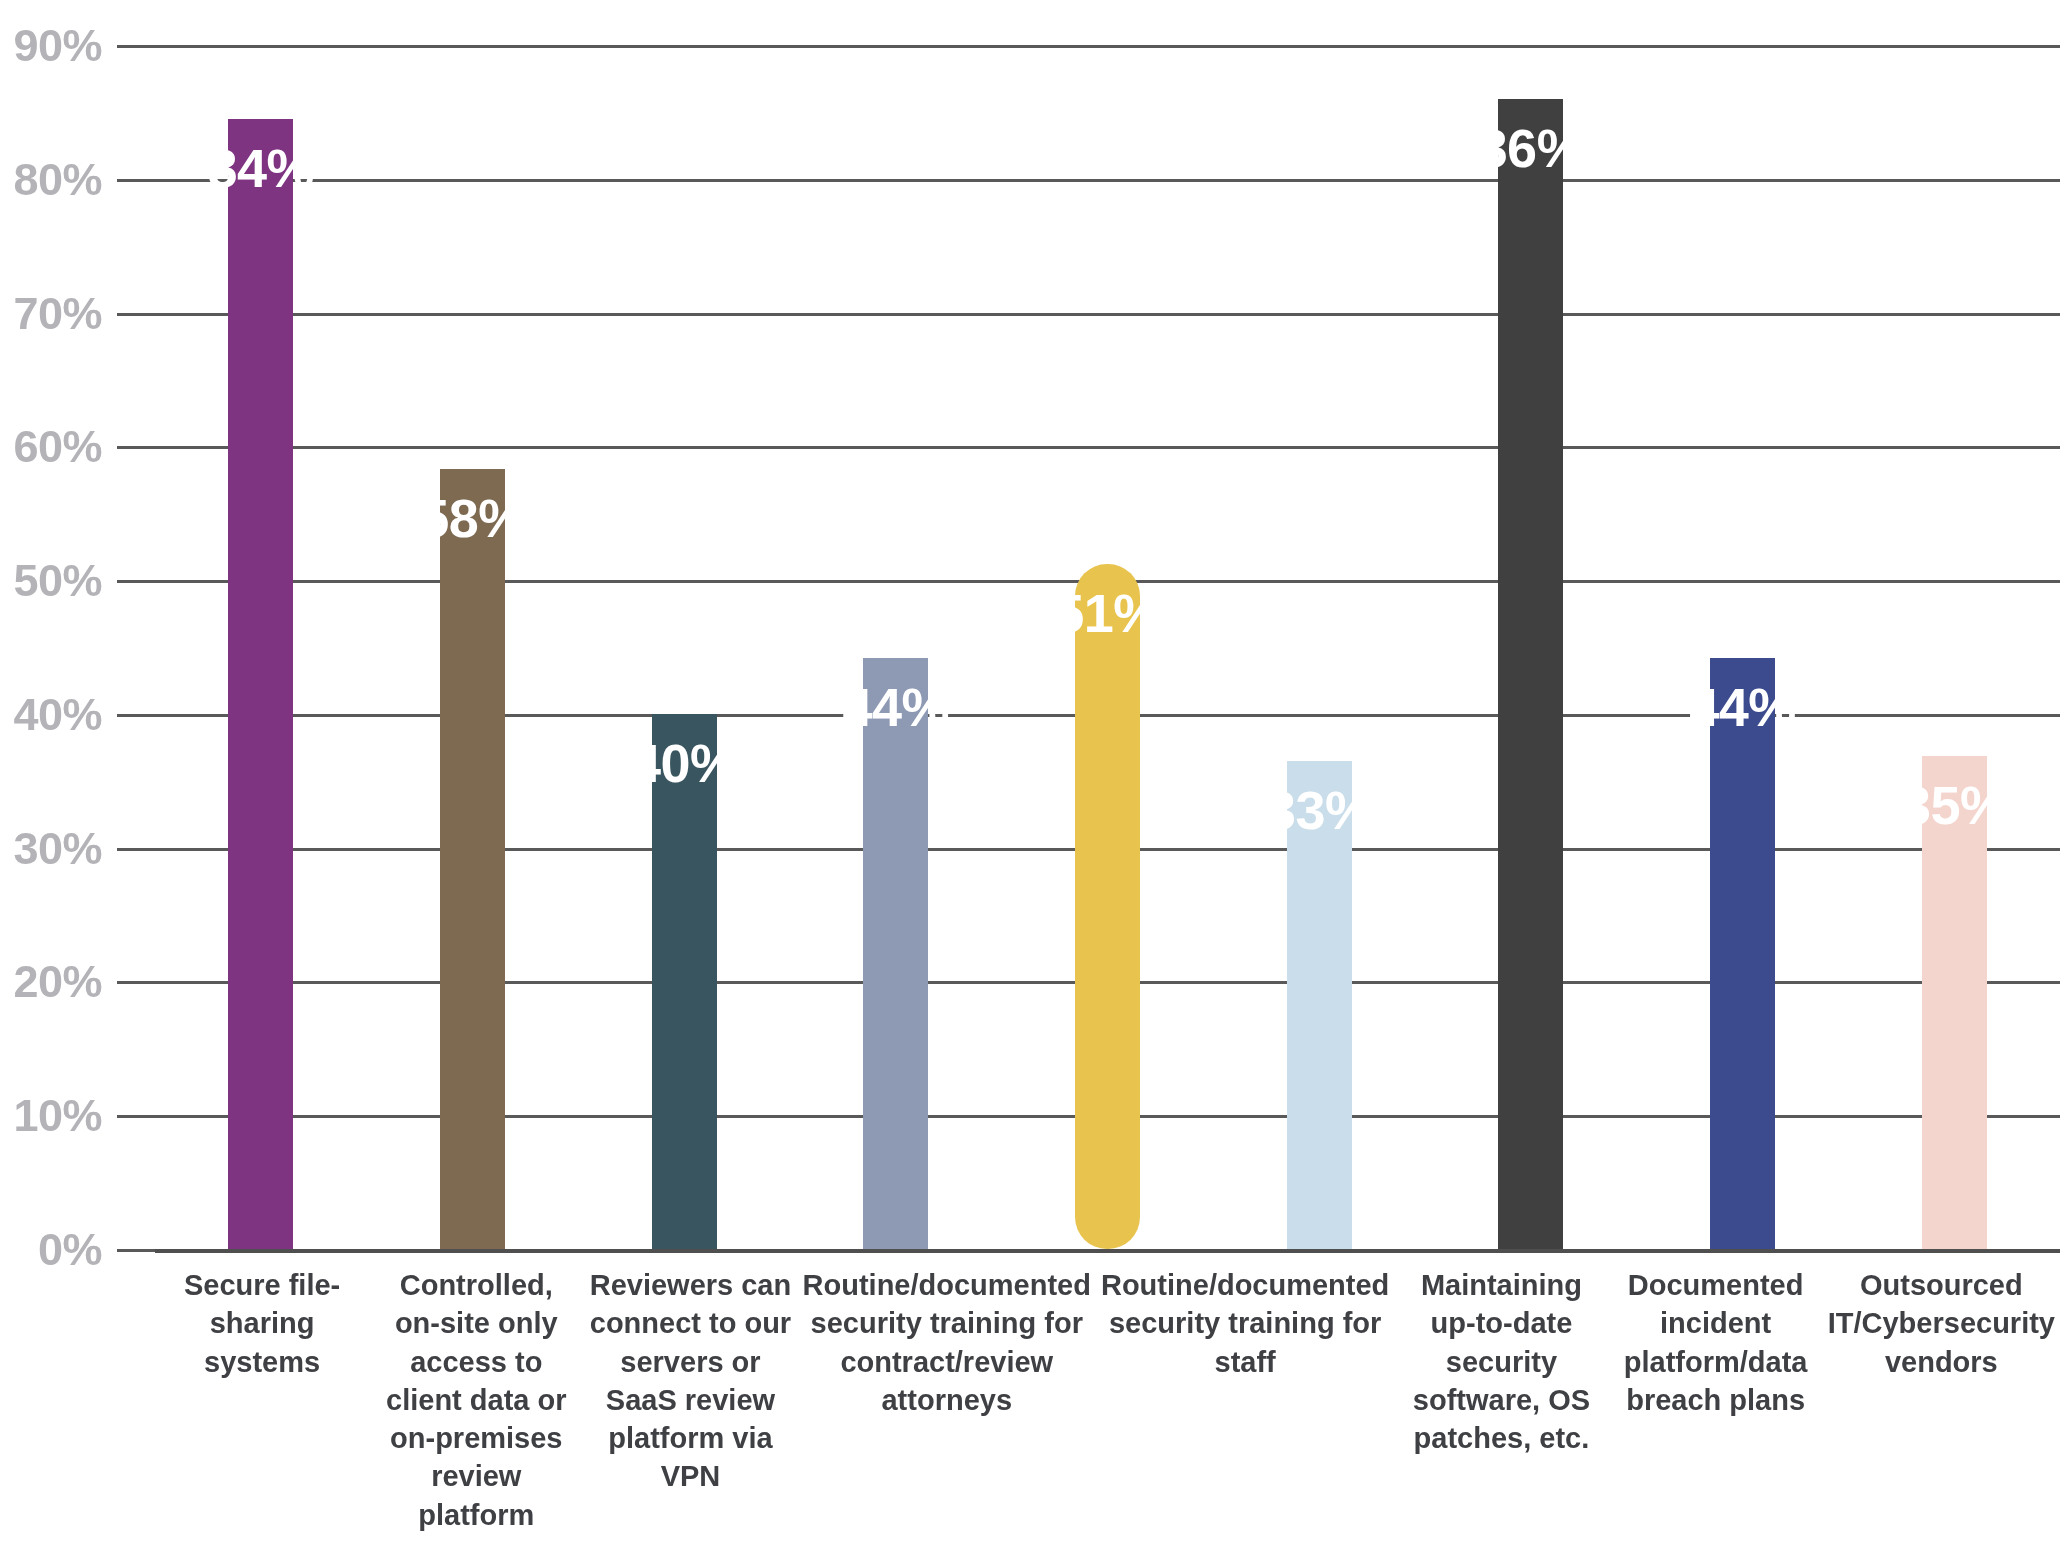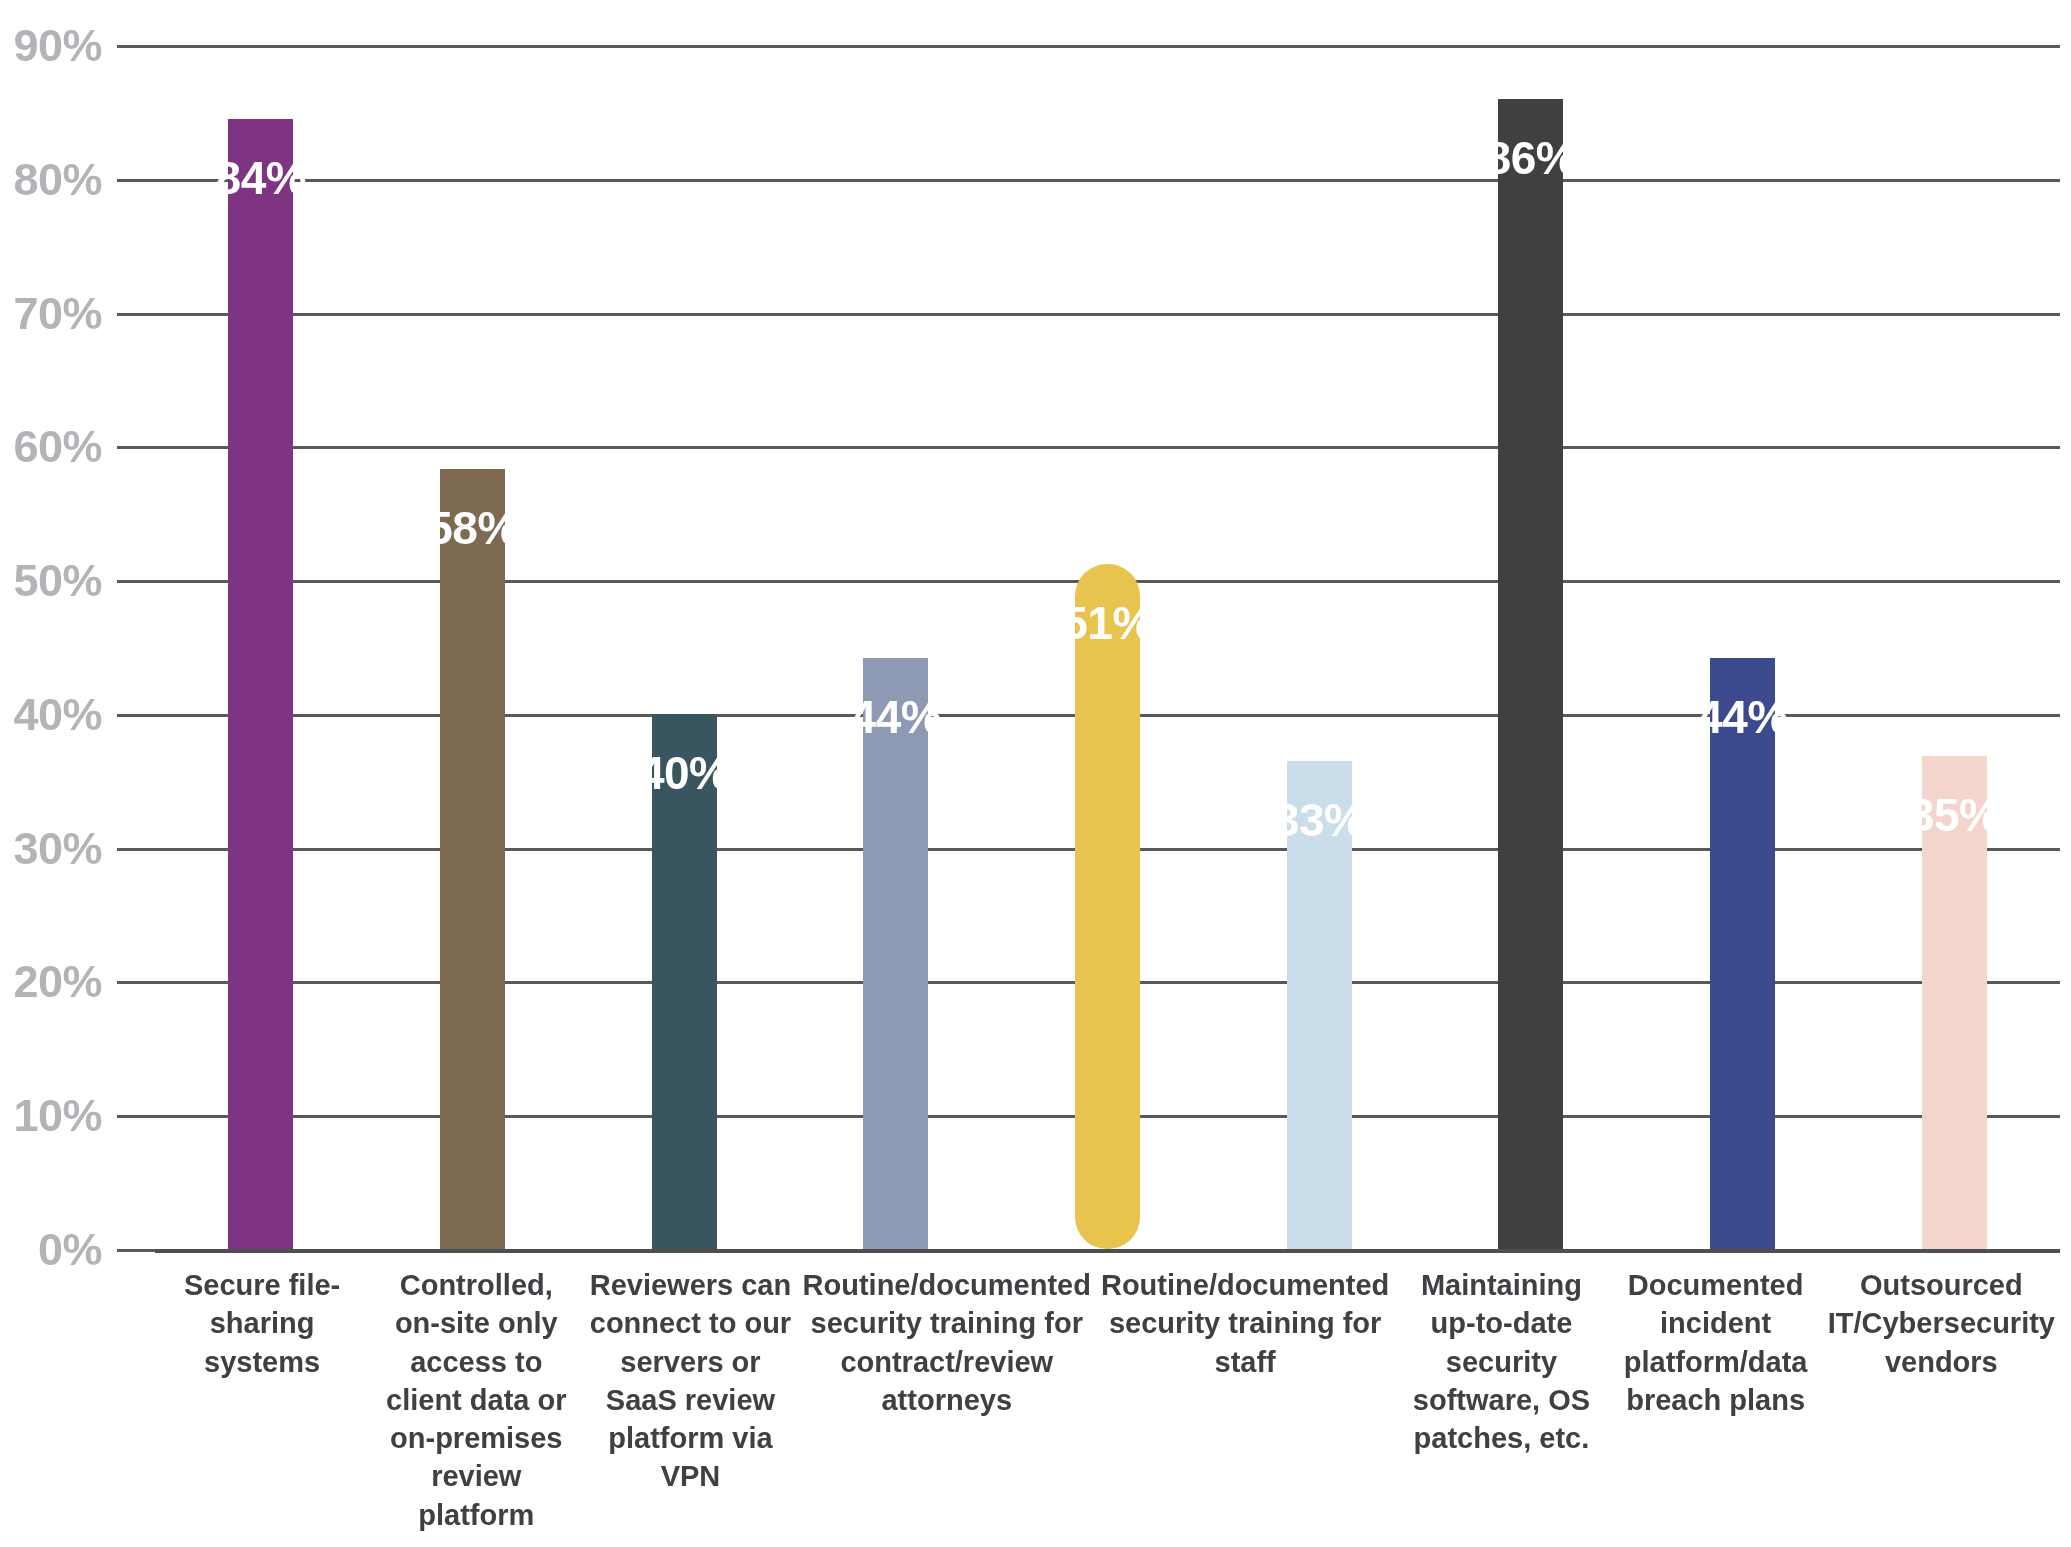--- a/index.html
+++ b/index.html
@@ -72,23 +72,23 @@
     align-items:flex-end;
   }
   .bar{
     width:65px;
     position:relative;
     display:flex;
     justify-content:center;
   }
   .bar-value{
     position:absolute;
-    top:36px;
+    top:22px;
     color:#ffffff;
-    font-size:46px;
+    font-size:54px;
     font-weight:700;
     line-height:1;
     white-space:nowrap;
     letter-spacing:-0.5px;
   }
 
   
   .xlabels{
     position:absolute;
     left:155px;

